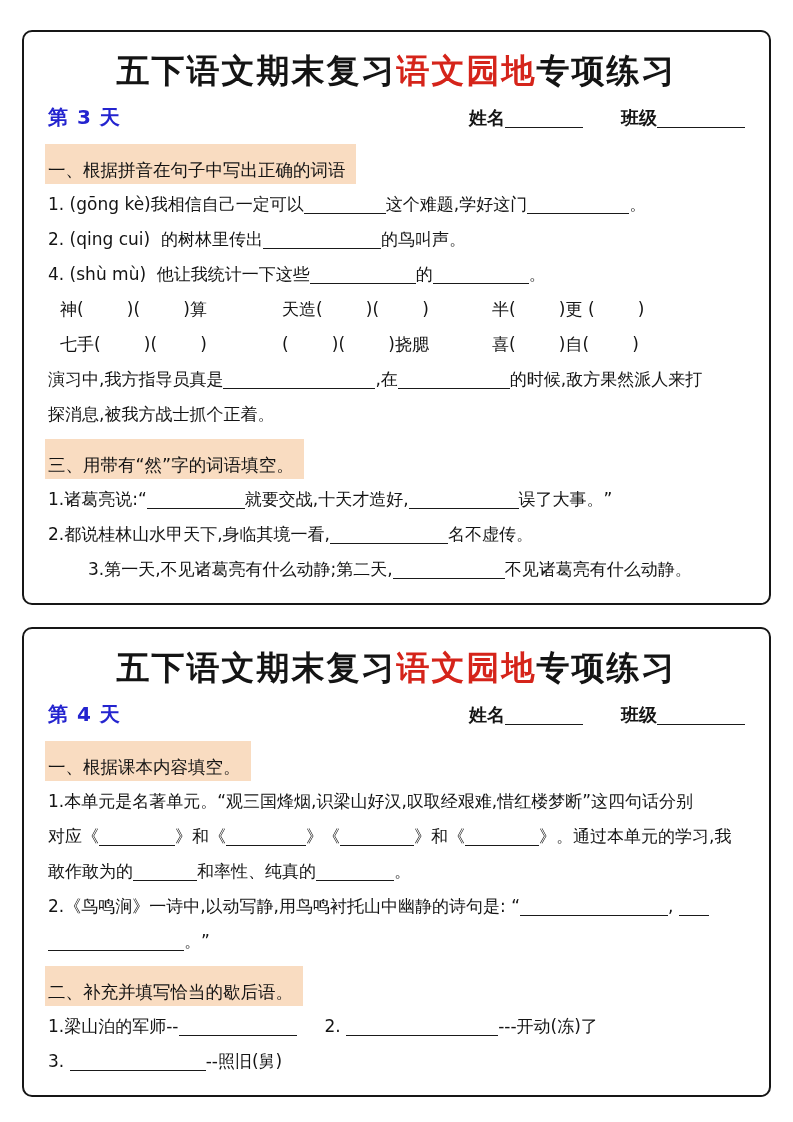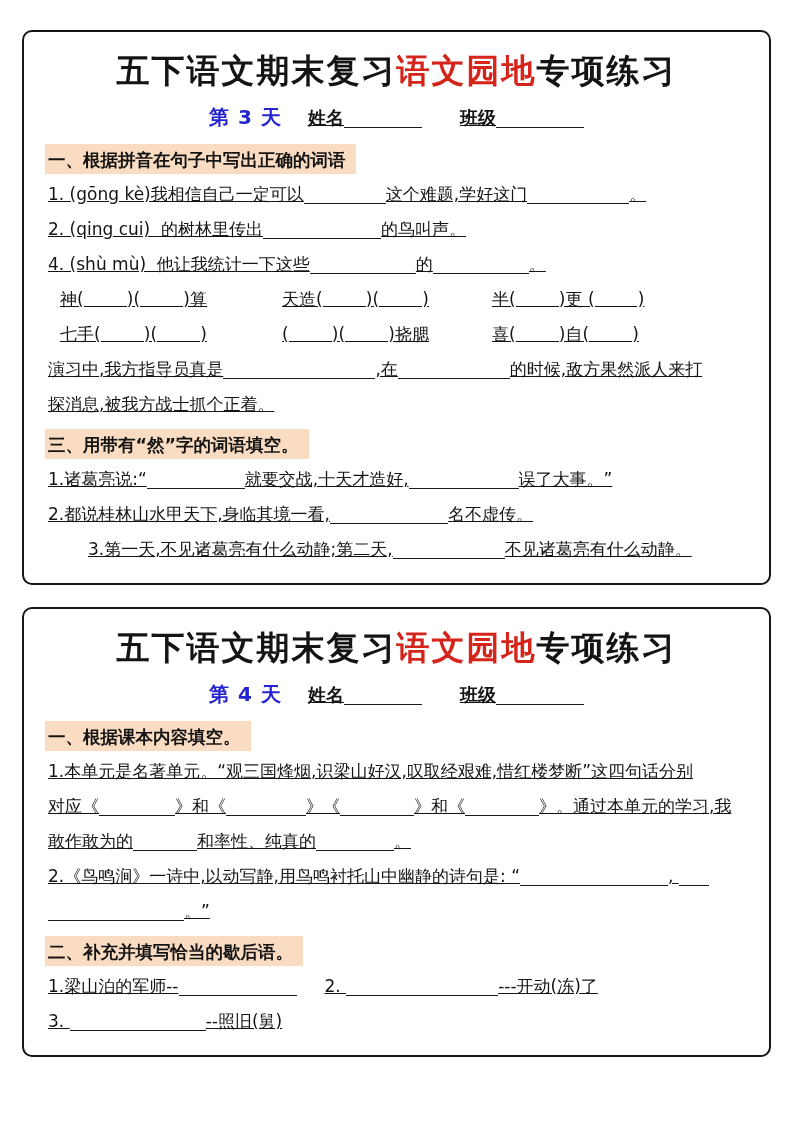--- a/index.html
+++ b/index.html
@@ -30,52 +30,51 @@
     text-align:center;
     font-size:33px;
     font-weight:700;
     letter-spacing:2px;
     margin:10px 0 6px;
     line-height:1.3;
   }
   .title .red{color:var(--red);}
   .subheader{
     display:flex;
-    justify-content:center;
+    justify-content:space-between;
     align-items:baseline;
     gap:26px;
     margin:0 0 8px;
   }
   .day{
     color:var(--blue);
     font-size:20px;
     font-weight:700;
     letter-spacing:1px;
   }
   .line{
     font-size:17px;
     line-height:2.06;
     margin:0;
     white-space:pre-wrap;
-    text-decoration:underline;
   }
   .fields{font-weight:700;font-size:18px;}
   .blank{
     display:inline-block;
     border-bottom:1.5px solid #1a1a1a;
     height:1em;
     vertical-align:-4px;
   }
   .gap{display:inline-block;height:1px;}
   .sec-head{
     width:fit-content;
     background:var(--hbg);
-    font-weight:700;
+    font-weight:400;
     font-size:17.5px;
-    padding:4px 10px 2px 3px;
+    padding:14px 10px 2px 3px;
     margin:7px 0 3px -3px;
   }
   .cols{display:flex;padding-left:12px;}
   .col{flex:0 0 auto;white-space:pre;}
 </style>
 </head>
 <body>
 
 <div class="page">
 

